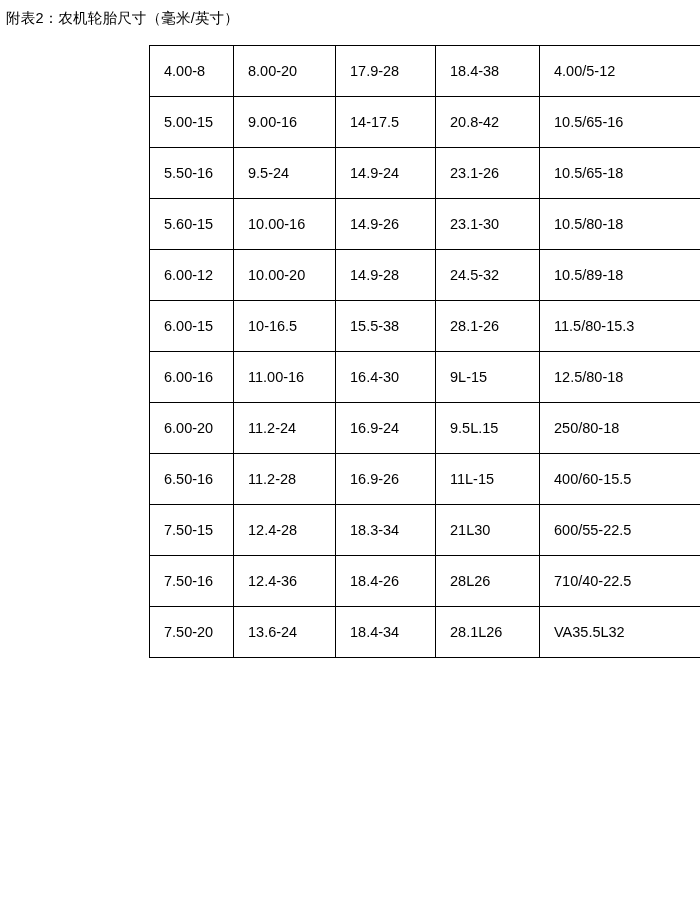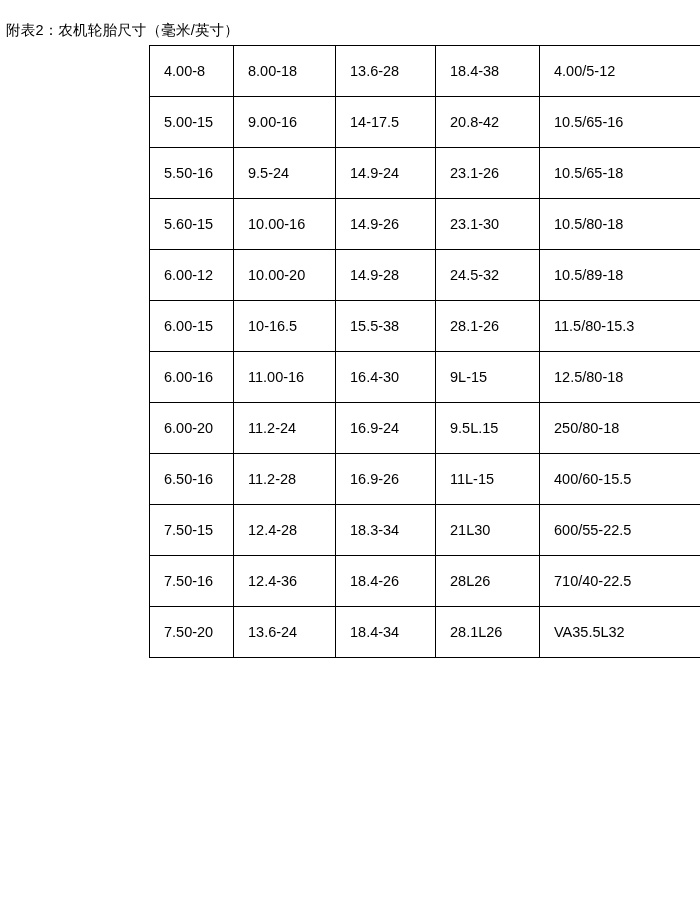--- a/index.html
+++ b/index.html
@@ -17,21 +17,21 @@
   }
   .page {
     position: relative;
     width: 700px;
     height: 912px;
     box-sizing: border-box;
   }
   .doc-title {
     position: absolute;
     left: 6px;
-    top: 20px;
+    top: 8px;
     font-size: 14.5px;
     line-height: 20px;
     letter-spacing: 0.2px;
     white-space: nowrap;
     font-weight: 400;
   }
   .table-wrap {
     position: absolute;
     left: 149px;
     top: 45px;
@@ -69,22 +69,22 @@
       <colgroup>
         <col class="c0">
           <col class="c1">
           <col class="c2">
           <col class="c3">
           <col class="c4">
       </colgroup>
       <tbody>
           <tr>
             <td>4.00-8</td>
-            <td>8.00-18</td>
-            <td>13.6-28</td>
+            <td>8.00-20</td>
+            <td>17.9-28</td>
             <td>18.4-38</td>
             <td>4.00/5-12</td>
           </tr>
           <tr>
             <td>5.00-15</td>
             <td>9.00-16</td>
             <td>14-17.5</td>
             <td>20.8-42</td>
             <td>10.5/65-16</td>
           </tr>

